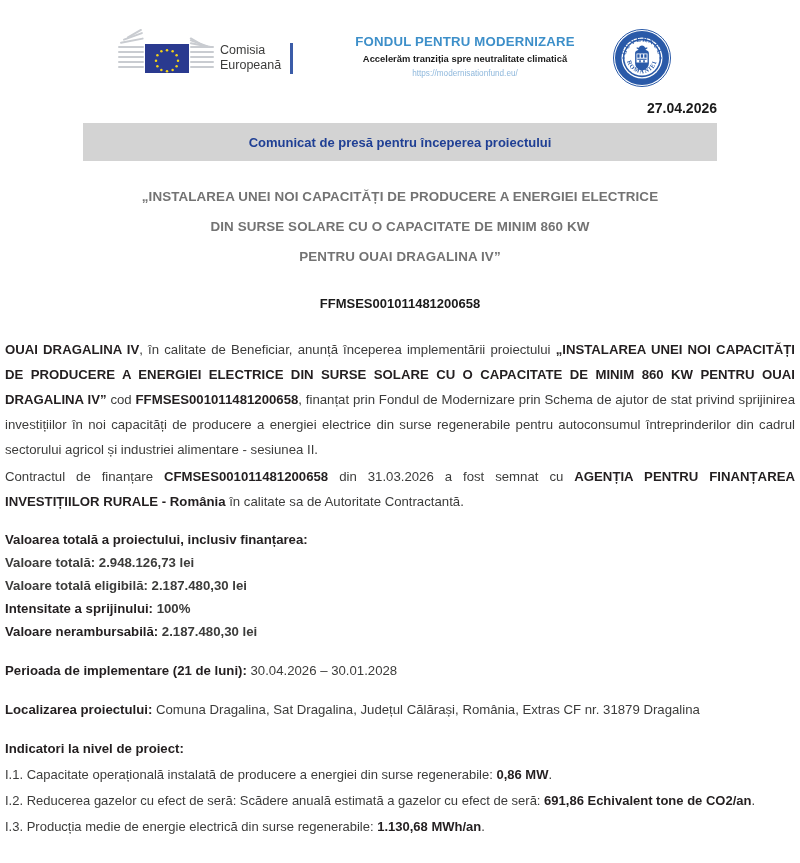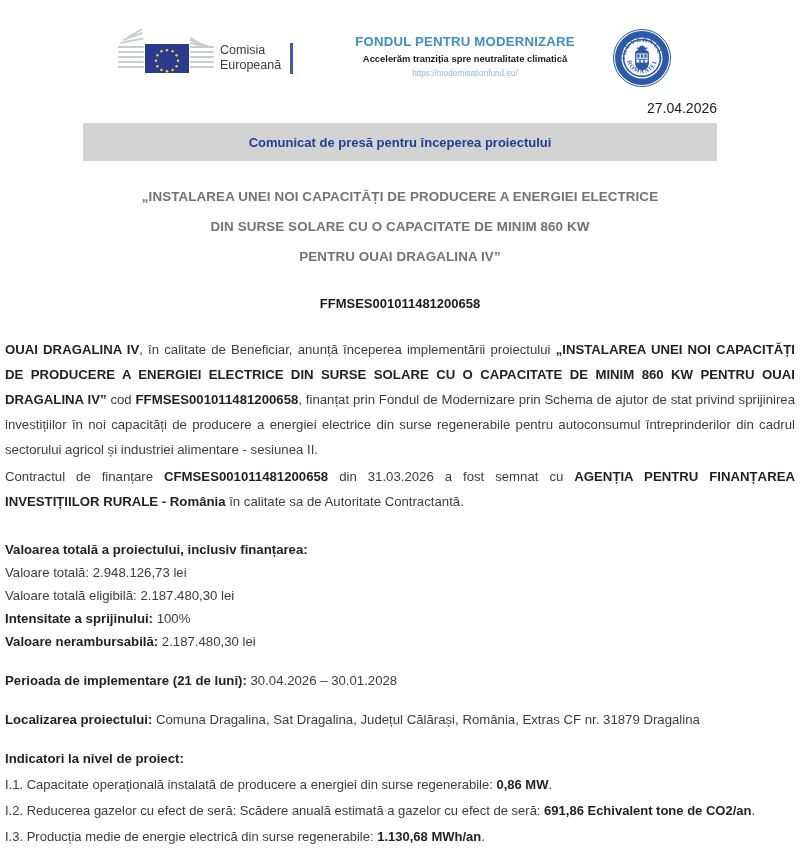--- a/index.html
+++ b/index.html
@@ -95,21 +95,21 @@
     top: 28px;
     width: 60px;
     height: 60px;
   }
 
   
   .date-line {
     text-align: right;
     padding-right: 83px;
     font-size: 14px;
-    font-weight: normal;
+    font-weight: bold;
     color: #1b1b1b;
     margin-top: 4px;
   }
   .banner {
     margin: 7px auto 0 83px;
     width: 634px;
     height: 38px;
     background: #d3d3d3;
     display: flex;
     align-items: center;
@@ -148,21 +148,22 @@
   p.para {
     margin: 0 0 2px 0;
     font-size: 13.2px;
     line-height: 25px;
     text-align: justify;
     color: #3c3c3b;
   }
   p.para b { color: #231f20; }
 
   .block {
-    margin-top: 24px;
+    margin-top: 14px;
+    font-weight: bold;
   }
   .kv {
     font-size: 13.2px;
     line-height: 23px;
     color: #3c3c3b;
   }
   .kv b { color: #231f20; }
 
   .spaced {
     margin-top: 16px;

